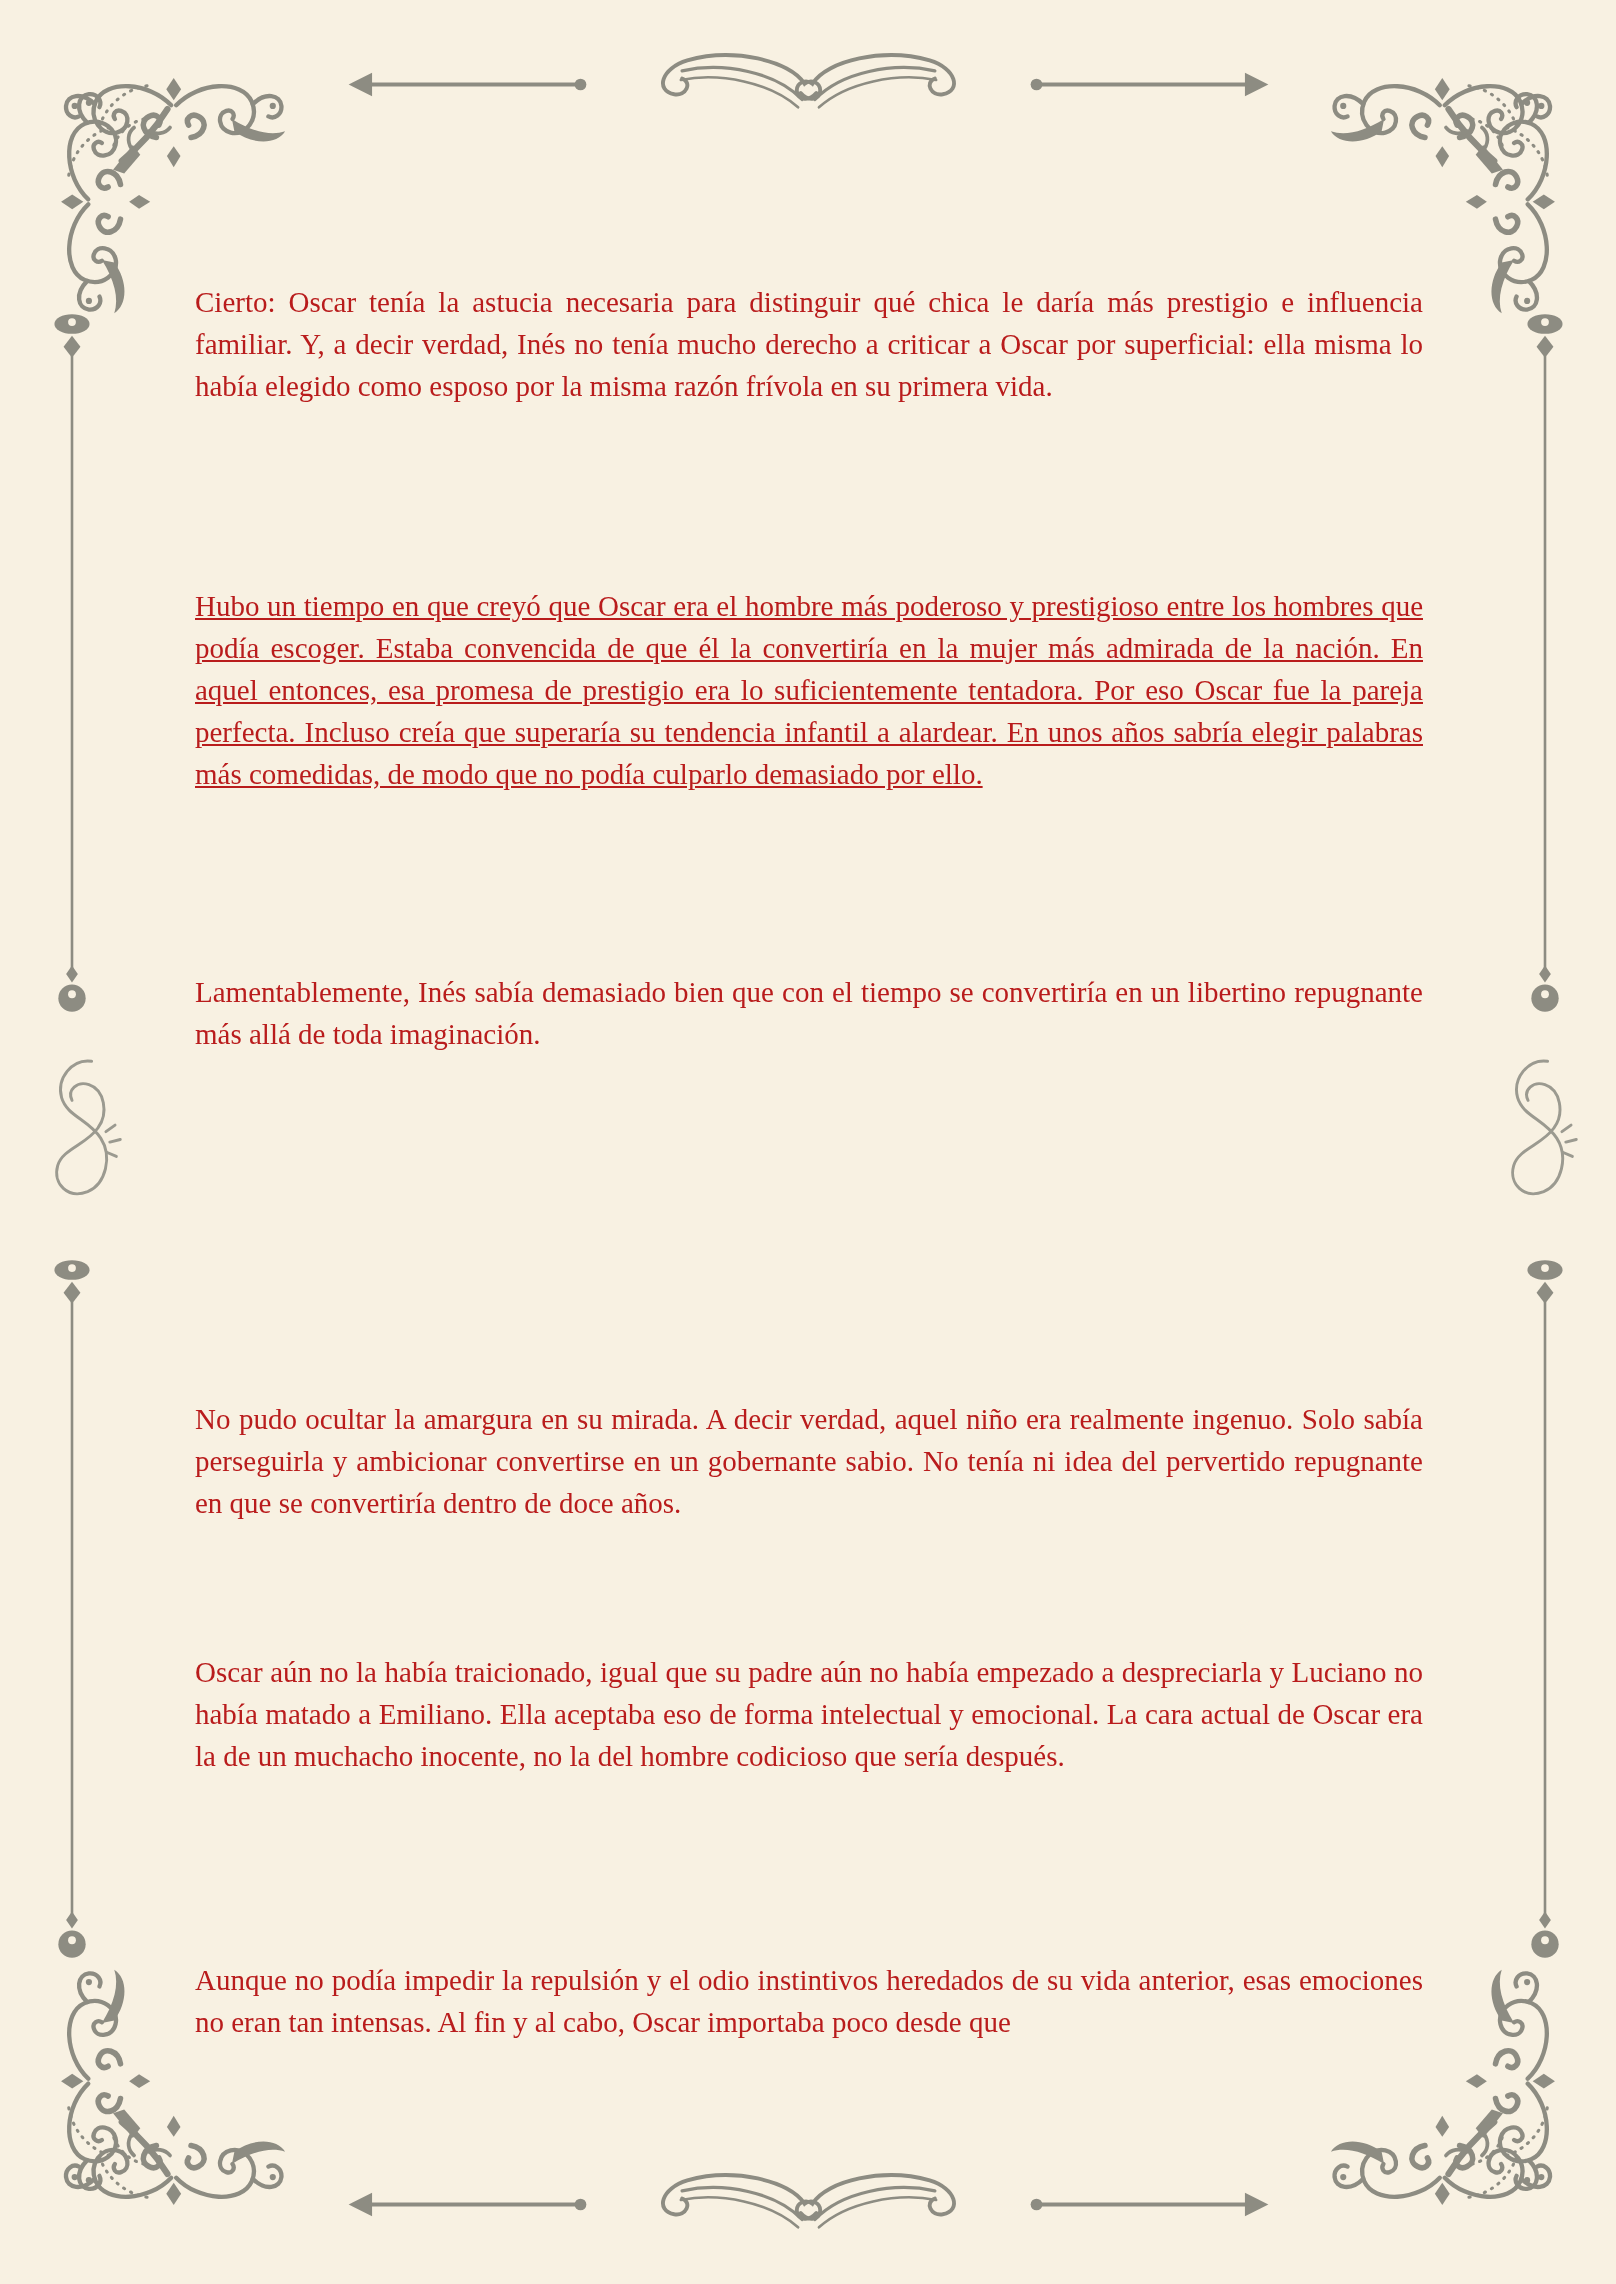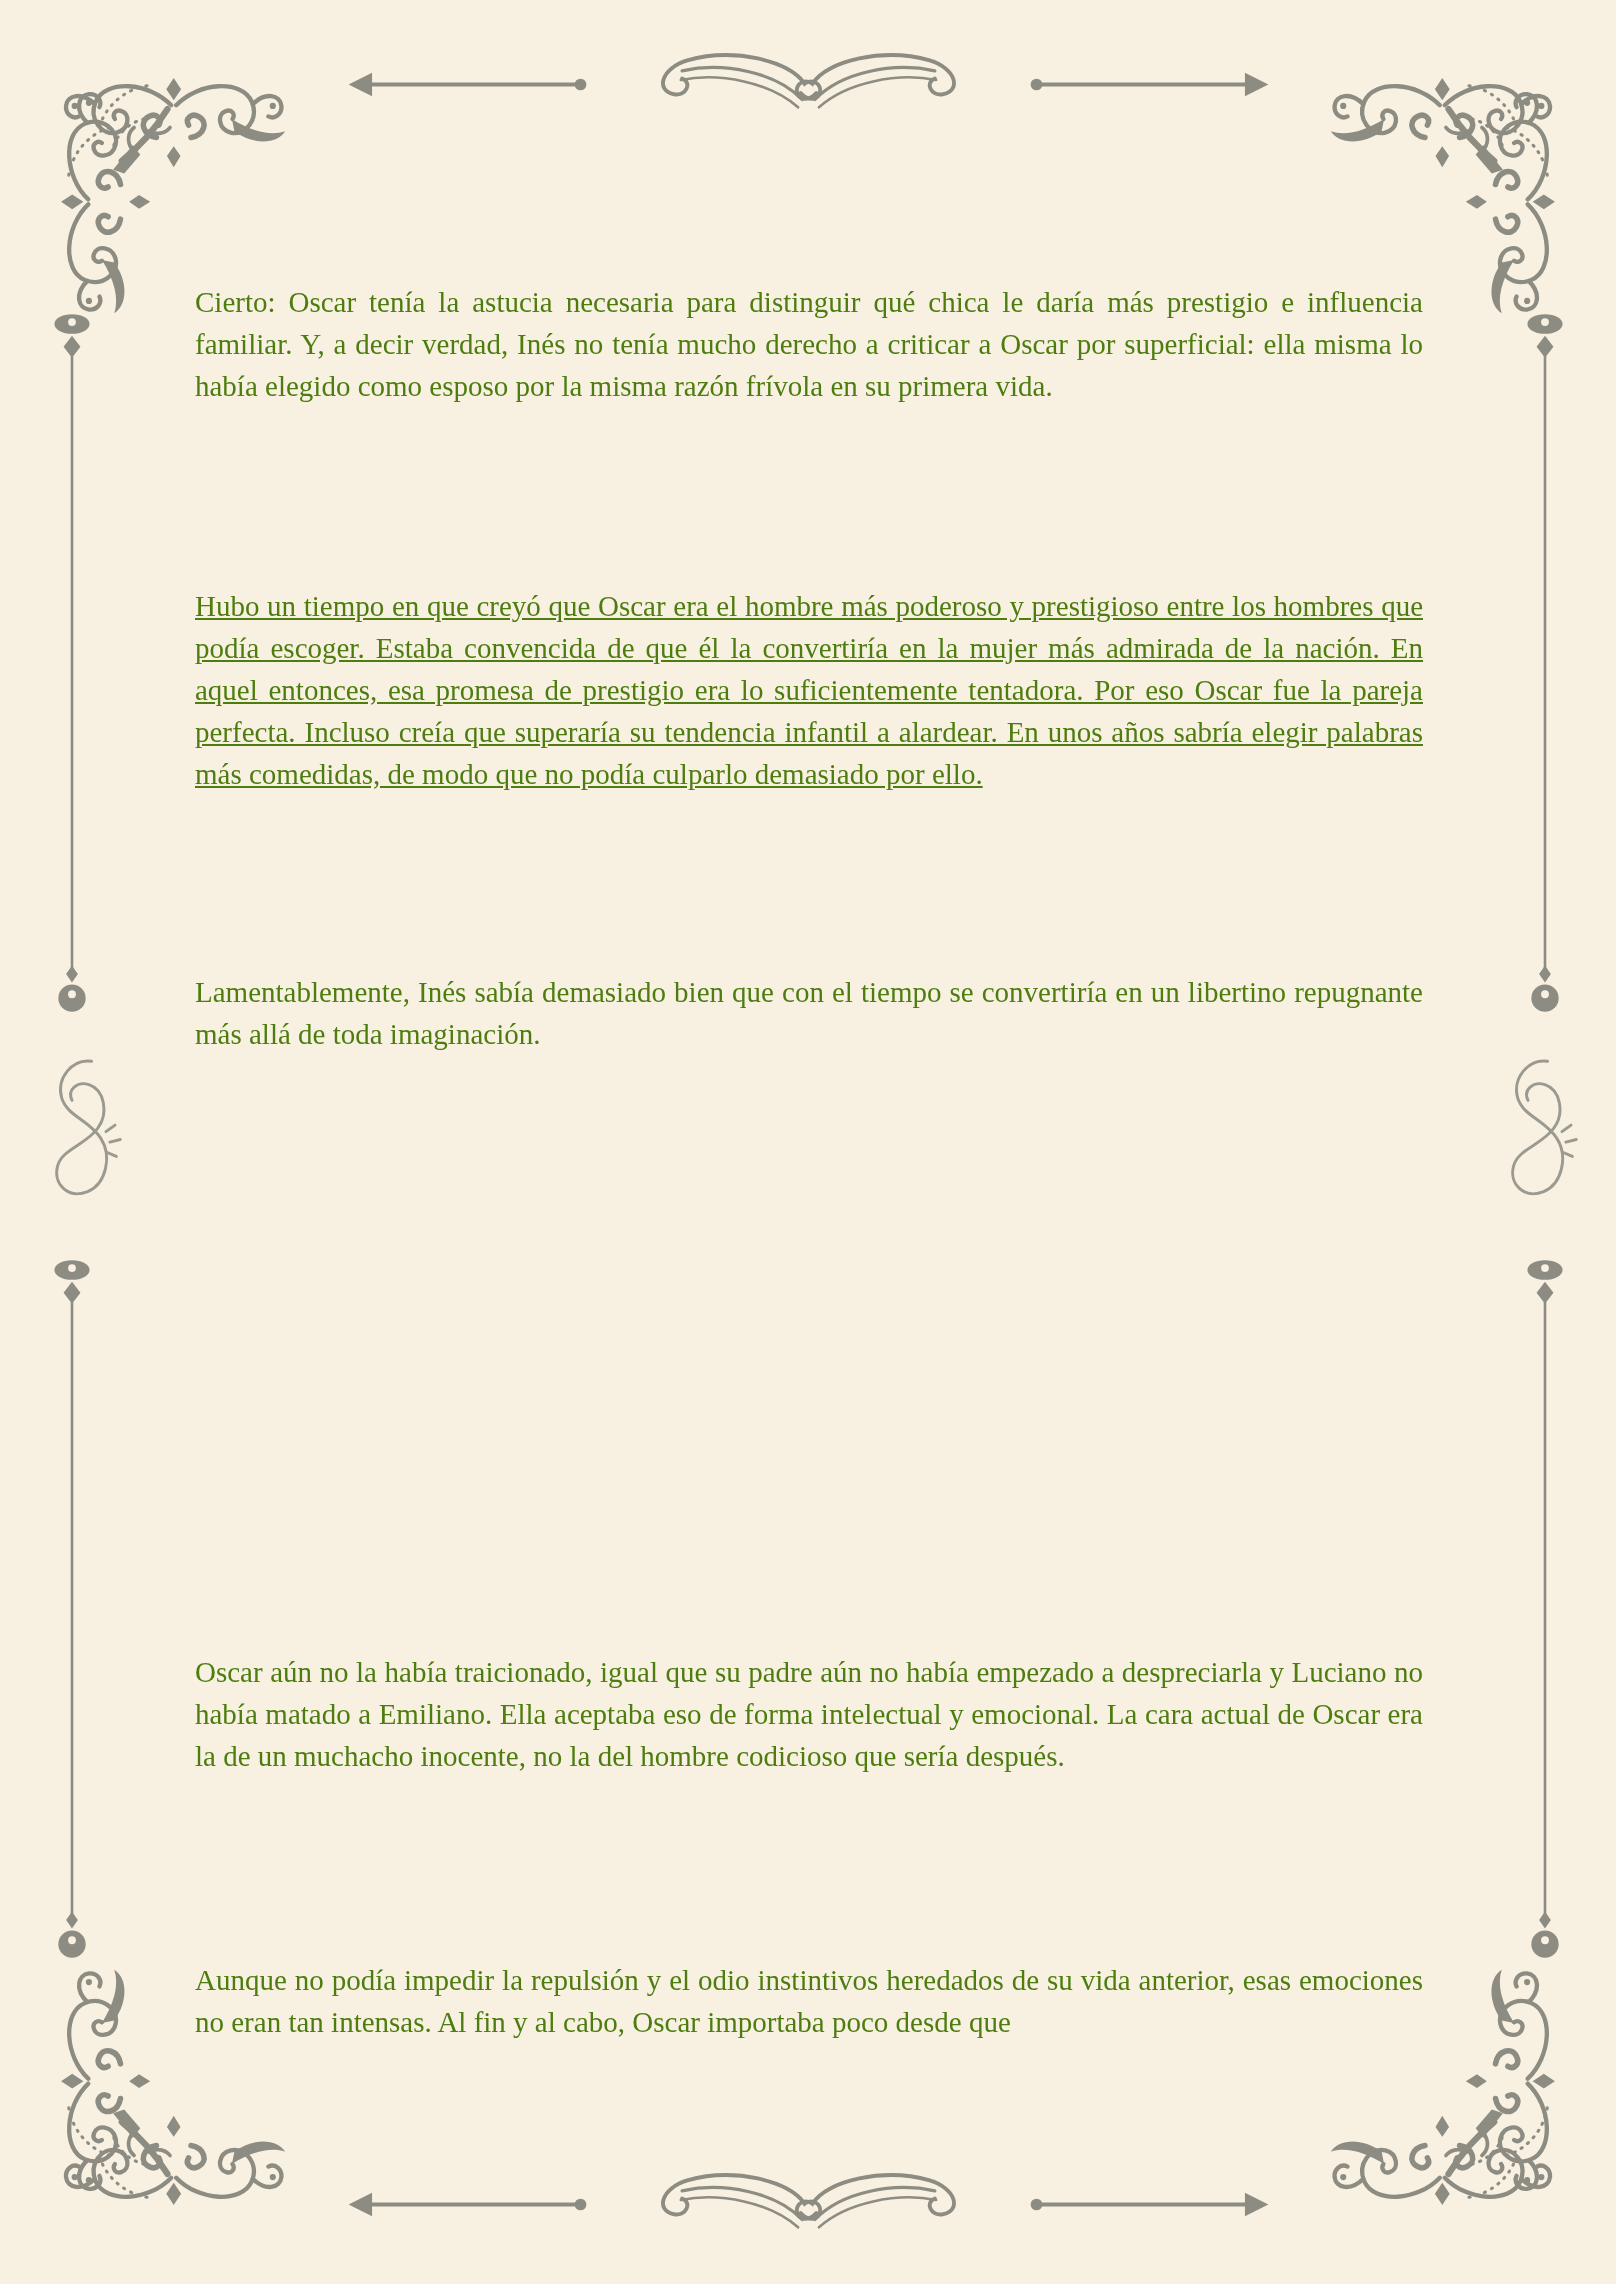--- a/index.html
+++ b/index.html
@@ -16,21 +16,21 @@
     overflow:hidden;
   }
   
   main{position:absolute;inset:0;}
   p.para{
     position:absolute;
     left:195px;width:1228px;
     margin:0;
     font-size:29px;
     line-height:42px;
-    color:#4d7c0f;
+    color:#b91c1c;
     text-align:justify;
     text-justify:inter-word;
   }
   .p1{top:281px;}  .p2{top:585px;text-decoration:underline;}  .p3{top:971px;}
   .p4{top:1186px;} .p5{top:1398px;} .p6{top:1651px;}
   .p7{top:1959px;}
   
   .orn{position:absolute;overflow:visible;}
   .defs{position:absolute;width:0;height:0;}
   .s  {fill:none;stroke:#8d8c82;stroke-width:7;stroke-linecap:round;}
@@ -168,18 +168,19 @@
       <use href="#swirl-def"></use>
     </svg>
   <svg class="orn swirl r" viewBox="0 0 130 250">
       <use href="#swirl-def"></use>
     </svg>
 
   <main>
     <p class="para p1">Cierto: Oscar tenía la astucia necesaria para distinguir qué chica le daría más prestigio e influencia familiar. Y, a decir verdad, Inés no tenía mucho derecho a criticar a Oscar por superficial: ella misma lo había elegido como esposo por la misma razón frívola en su primera vida.</p>
     <p class="para p2">Hubo un tiempo en que creyó que Oscar era el hombre más poderoso y prestigioso entre los hombres que podía escoger. Estaba convencida de que él la convertiría en la mujer más admirada de la nación. En aquel entonces, esa promesa de prestigio era lo suficientemente tentadora. Por eso Oscar fue la pareja perfecta. Incluso creía que superaría su tendencia infantil a alardear. En unos años sabría elegir palabras más comedidas, de modo que no podía culparlo demasiado por ello.</p>
     <p class="para p3">Lamentablemente, Inés sabía demasiado bien que con el tiempo se convertiría en un libertino repugnante más allá de toda imaginación.</p>
+    <p class="para p5">No pudo ocultar la amargura en su mirada. A decir verdad, aquel niño era realmente ingenuo. Solo sabía perseguirla y ambicionar convertirse en un gobernante sabio. No tenía ni idea del pervertido repugnante en que se convertiría dentro de doce años.</p>
     <p class="para p7">Aunque no podía impedir la repulsión y el odio instintivos heredados de su vida anterior, esas emociones no eran tan intensas. Al fin y al cabo, Oscar importaba poco desde que</p>
     <p class="para p6">Oscar aún no la había traicionado, igual que su padre aún no había empezado a despreciarla y Luciano no había matado a Emiliano. Ella aceptaba eso de forma intelectual y emocional. La cara actual de Oscar era la de un muchacho inocente, no la del hombre codicioso que sería después.</p>
   </main>
 
 </div>
 
 
 </body></html>

